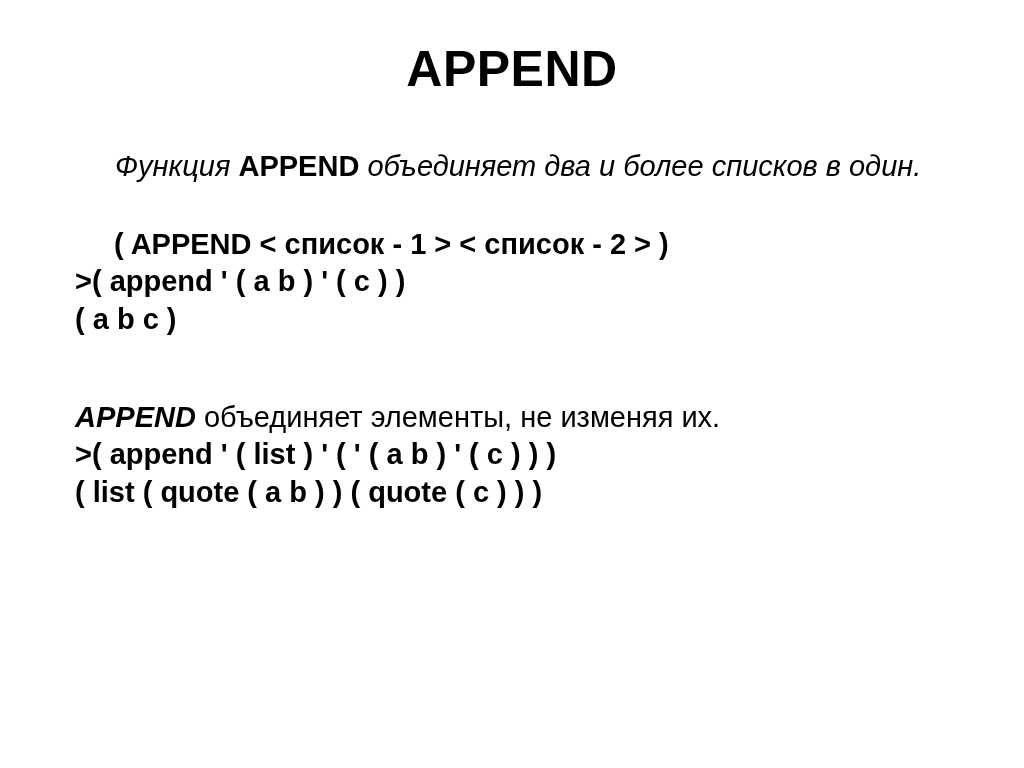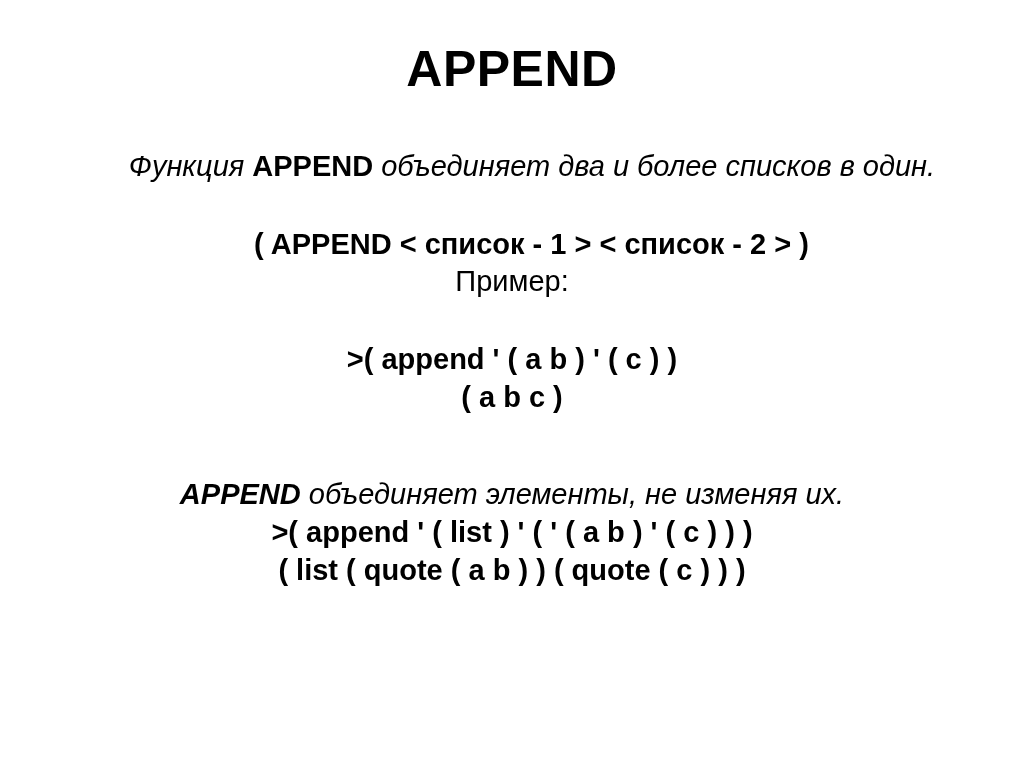--- a/index.html
+++ b/index.html
@@ -1,19 +1,18 @@
 <!DOCTYPE html>
 <html><head>
   <meta charset="utf-8">
   <style>
     * {
       margin: 0;
       padding: 0;
       box-sizing: border-box;
-      text-align: center;
     }
     body {
       width: 1024px;
       height: 768px;
       background: #ffffff;
       font-family: Arial, Helvetica, sans-serif;
       color: #000000;
       padding: 40px 75px 40px 75px;
     }
     .title {
@@ -52,39 +51,37 @@
       margin-bottom: 60px;
     }
     .bold-line {
       font-weight: bold;
     }
     .italic-bold {
       font-style: italic;
       font-weight: bold;
     }
     .italic {
-      font-style: italic;
     }
     .normal {
       font-weight: bold;
     }
   </style>
 </head>
 <body>
 
 <h1 class="title">APPEND</h1>
 
 <div class="content">
 
   <div class="intro">
     <span class="intro-prefix">Функция </span><span class="intro-bold">APPEND</span><span class="intro-suffix"> объединяет два и более списков в один.</span>
   </div>
 
   <div class="syntax-line">( APPEND &lt; список - 1 &gt; &lt; список - 2 &gt; )</div>
-  <div class="label">Пример:</div>
 
   <div class="block">
     <div class="bold-line">&gt;( append ' ( a b ) ' ( c ) )</div>
     <div class="bold-line">( a b c )</div>
   </div>
 
   <div>
     <div>
       <span class="italic-bold">APPEND</span><span class="italic"> объединяет элементы, не изменяя их.</span>
     </div>

